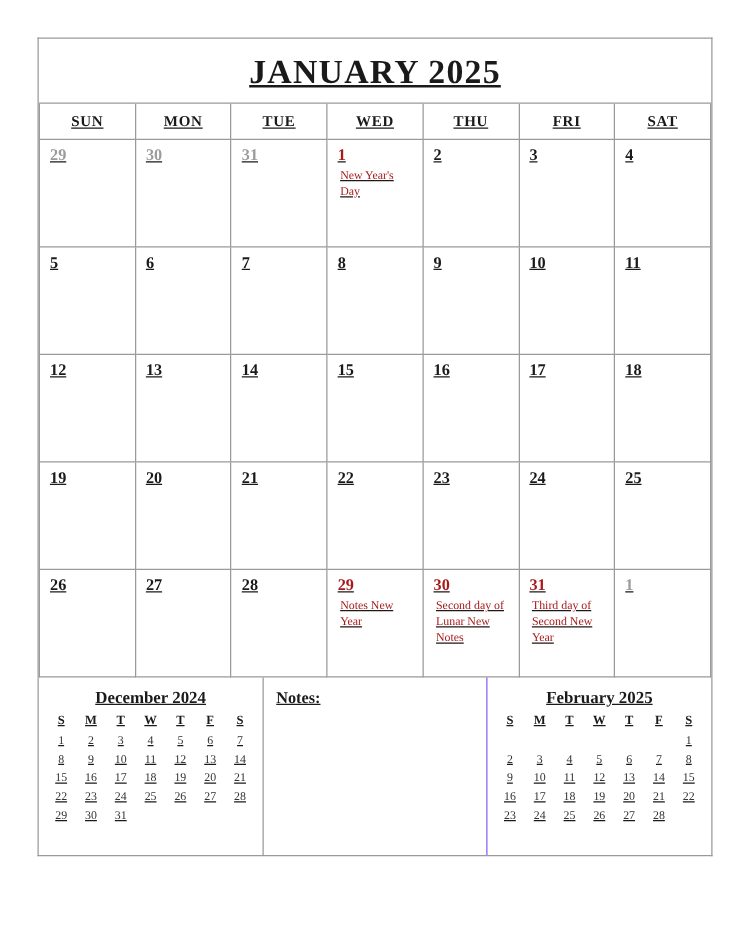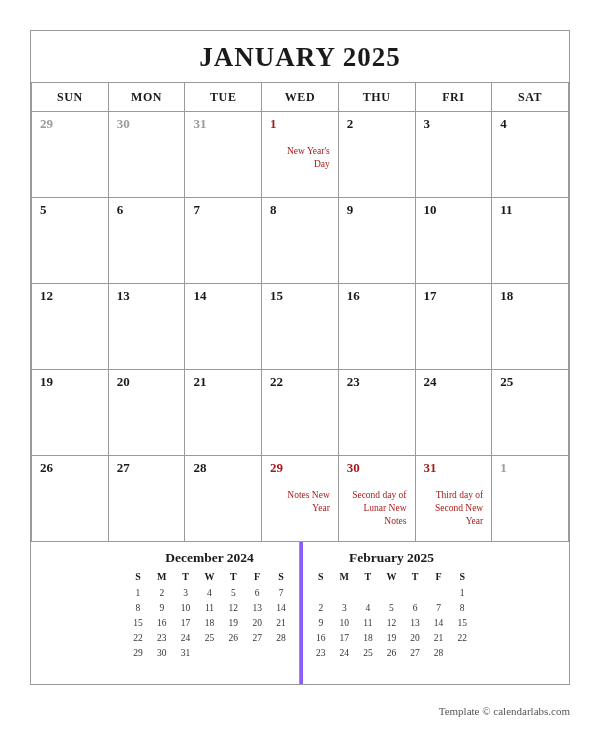--- a/index.html
+++ b/index.html
@@ -12,20 +12,21 @@
     background: #ffffff;
     font-family: "Liberation Serif", serif;
     color: #1a1a1a;
   }
   .page {
     position: relative;
     width: 600px;
     height: 750px;
     box-sizing: border-box;
     padding: 30px 30px 0 30px;
+    text-decoration: underline;
   }
   .cal-frame {
     border: 1px solid #9a9a9a;
     border-bottom: none;
     width: 540px;
     box-sizing: border-box;
   }
   .cal-title {
     text-align: center;
     font-size: 27px;
@@ -57,43 +58,42 @@
     box-sizing: border-box;
   }
   .daynum {
     font-size: 13px;
     font-weight: bold;
     line-height: 1.1;
   }
   .daynum.muted { color: #9b9b9b; }
   .daynum.holiday { color: #a81a1a; }
   .event {
-    margin-top: 14px;
+    margin-top: 4px;
     font-size: 9.5px;
     color: #a81a1a;
-    text-align: right;
+    text-align: left;
     line-height: 1.35;
     padding: 0 2px;
   }
   .bottom {
     display: flex;
     width: 540px;
     box-sizing: border-box;
     border: 1px solid #9a9a9a;
     border-top: none;
     height: 143px;
-    justify-content: center;
   }
   .mini-pane {
     width: 180px;
     box-sizing: border-box;
     padding: 8px 6px 4px 6px;
   }
   .mini-pane.left { border-right: 1px solid #9a9a9a; }
-  .mini-pane.right { border-left: 3px solid #8b5cf6; }
+  .mini-pane.right { border-left: 1px solid #8b5cf6; }
   .mini-title {
     text-align: center;
     font-size: 13.5px;
     font-weight: bold;
     margin-bottom: 4px;
   }
   table.mini {
     border-collapse: collapse;
     width: 100%;
     table-layout: fixed;
@@ -327,20 +327,23 @@
               <td>31</td>
               <td></td>
               <td></td>
               <td></td>
               <td></td>
             </tr>
           </tbody>
       </table>
     </div>
 
+    <div class="notes">
+      <span>Notes:</span>
+    </div>
 
     <div class="mini-pane right">
       <div class="mini-title">February 2025</div>
       <table class="mini">
         <thead>
             <tr>
           <th>S</th>
           <th>M</th>
           <th>T</th>
           <th>W</th>
@@ -393,14 +396,13 @@
               <td>26</td>
               <td>27</td>
               <td>28</td>
               <td></td>
             </tr>
           </tbody>
       </table>
     </div>
   </div>
 
-  <div class="footer">Template © calendarlabs.com</div>
 </div>
 
 </body></html>

